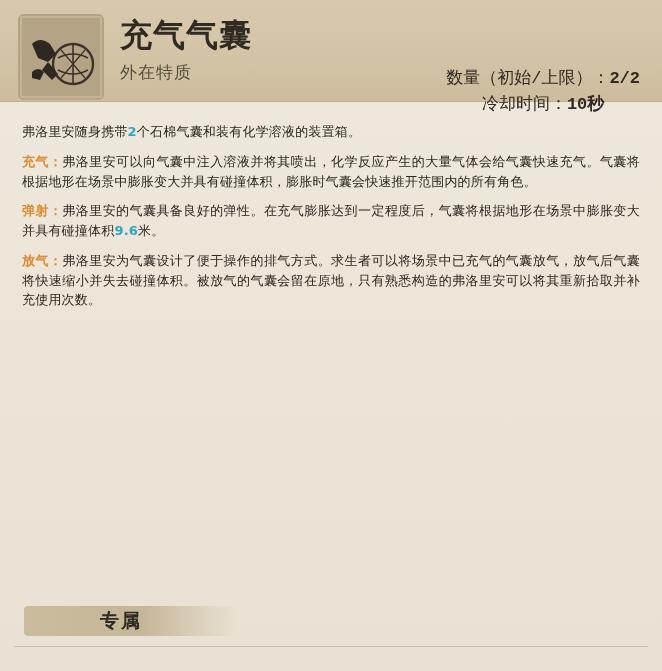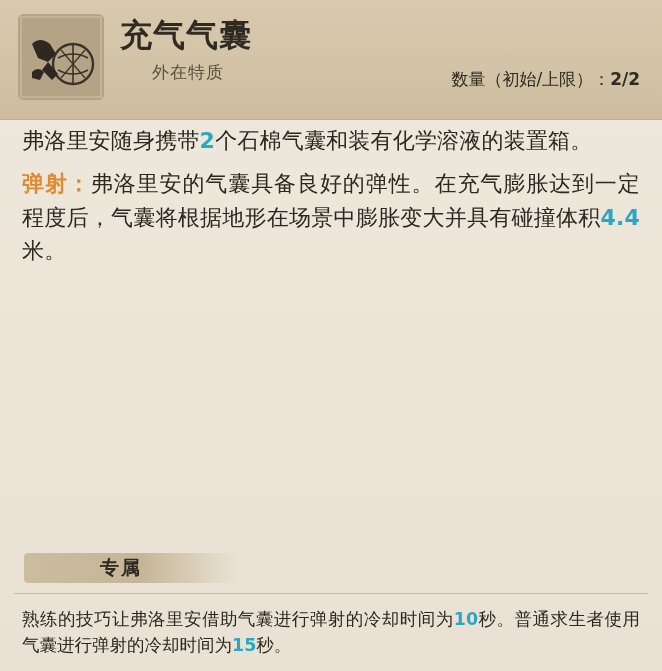--- a/index.html
+++ b/index.html
@@ -16,21 +16,21 @@
   .card {
     position: relative;
     width: 662px;
     height: 671px;
     background: linear-gradient(180deg, #efe9de 0%, #ece5d8 40%, #e9e2d4 100%);
     box-sizing: border-box;
   }
   
   .header {
     position: relative;
-    height: 120px;
+    height: 102px;
     background: linear-gradient(180deg, #d8c9ae 0%, #d3c3a6 60%, #cdbc9d 100%);
     border-bottom: 1px solid #bfae90;
     box-sizing: border-box;
   }
   .header-left {
     position: absolute;
     left: 18px;
     top: 14px;
     display: flex;
     align-items: flex-start;
@@ -59,42 +59,42 @@
     font-weight: bold;
     color: #2f2a22;
     letter-spacing: 1px;
     line-height: 1.1;
   }
   .skill-type {
     margin-top: 8px;
     font-size: 17px;
     color: #55503f;
     letter-spacing: 1px;
-    margin-left: 32px;
   }
   .header-right {
     position: absolute;
     right: 22px;
     top: 66px;
     text-align: center;
     font-size: 17px;
     color: #2f2a22;
     line-height: 1.55;
+    font-family: Liberation Mono, monospace;
   }
   .header-right .row {
     white-space: nowrap;
   }
   .hl-num {
     color: #2f2a22;
     font-weight: bold;
   }
   
   .body {
-    padding: 4px 22px 0 22px;
-    font-size: 22px;
+    padding: 20px 22px 0 22px;
+    font-size: 13px;
     line-height: 1.52;
     color: #2c2820;
     letter-spacing: 0.2px;
   }
   .para {
     margin: 0 0 10px 0;
     text-align: justify;
   }
   .lbl {
     color: #e08a2e;
@@ -167,33 +167,37 @@
       </div>
       <div class="title-block">
         <div class="skill-name">充气气囊</div>
         <div class="skill-type">外在特质</div>
       </div>
     </div>
     <div class="header-right">
       <div class="row">
         <span>数量（初始/上限）：</span><span class="hl-num">2/2</span>
       </div>
+      <div class="row">
+        <span>冷却时间：</span><span class="hl-num">10秒</span>
+      </div>
     </div>
   </div>
 
   <div class="body">
     <p class="para"><span>弗洛里安随身携带</span><span class="num">2</span><span>个石棉气囊和装有化学溶液的装置箱。</span></p>
 
-
-    <p class="para"><span class="lbl">弹射：</span><span>弗洛里安的气囊具备良好的弹性。在充气膨胀达到一定程度后，气囊将根据地形在场景中膨胀变大并具有碰撞体积</span><span class="num">4.4</span><span>米。</span></p>
-
+    <p class="para"><span class="lbl">充气：</span><span>弗洛里安可以向气囊中注入溶液并将其喷出，化学反应产生的大量气体会给气囊快速充气。气囊将根据地形在场景中膨胀变大并具有碰撞体积，膨胀时气囊会快速推开范围内的所有角色。</span><span class="num"></span><span></span></p>
+
+    <p class="para"><span class="lbl">弹射：</span><span>弗洛里安的气囊具备良好的弹性。在充气膨胀达到一定程度后，气囊将根据地形在场景中膨胀变大并具有碰撞体积</span><span class="num">9.6</span><span>米。</span></p>
+
+    <p class="para"><span class="lbl">放气：</span><span>弗洛里安为气囊设计了便于操作的排气方式。求生者可以将场景中已充气的气囊放气，放气后气囊将快速缩小并失去碰撞体积。被放气的气囊会留在原地，只有熟悉构造的弗洛里安可以将其重新拾取并补充使用次数。</span><span class="num"></span><span></span></p>
 
   </div>
 
   <div class="exclusive-wrap">
     <div class="exclusive-bar">
       <span>专属</span>
     </div>
     <div class="divider"></div>
-    <div class="exclusive-text"><span>熟练的技巧让弗洛里安借助气囊进行弹射的冷却时间为</span><span class="num">10</span><span>秒。普通求生者使用气囊进行弹射的冷却时间为</span><span class="num">15</span><span>秒。</span></div>
   </div>
 
 </div>
 
 </body></html>

